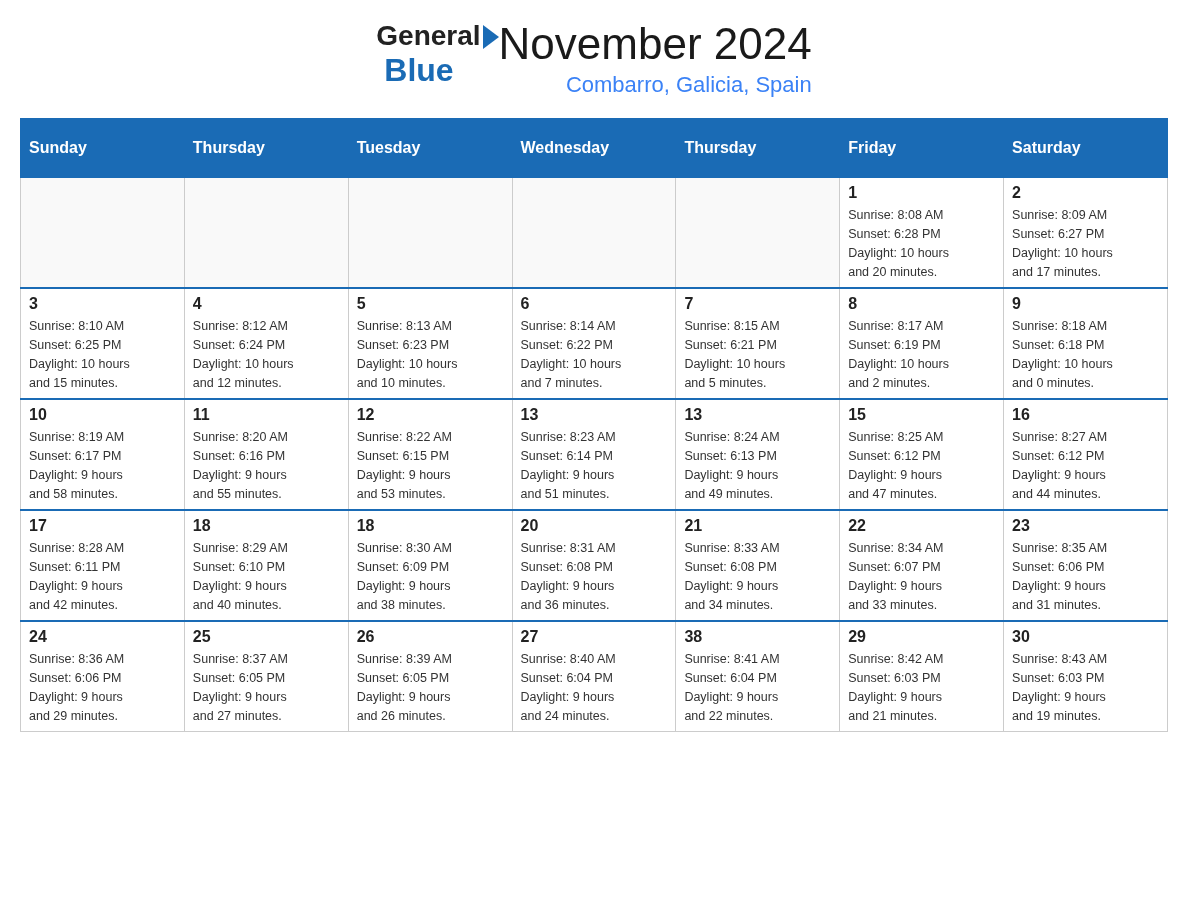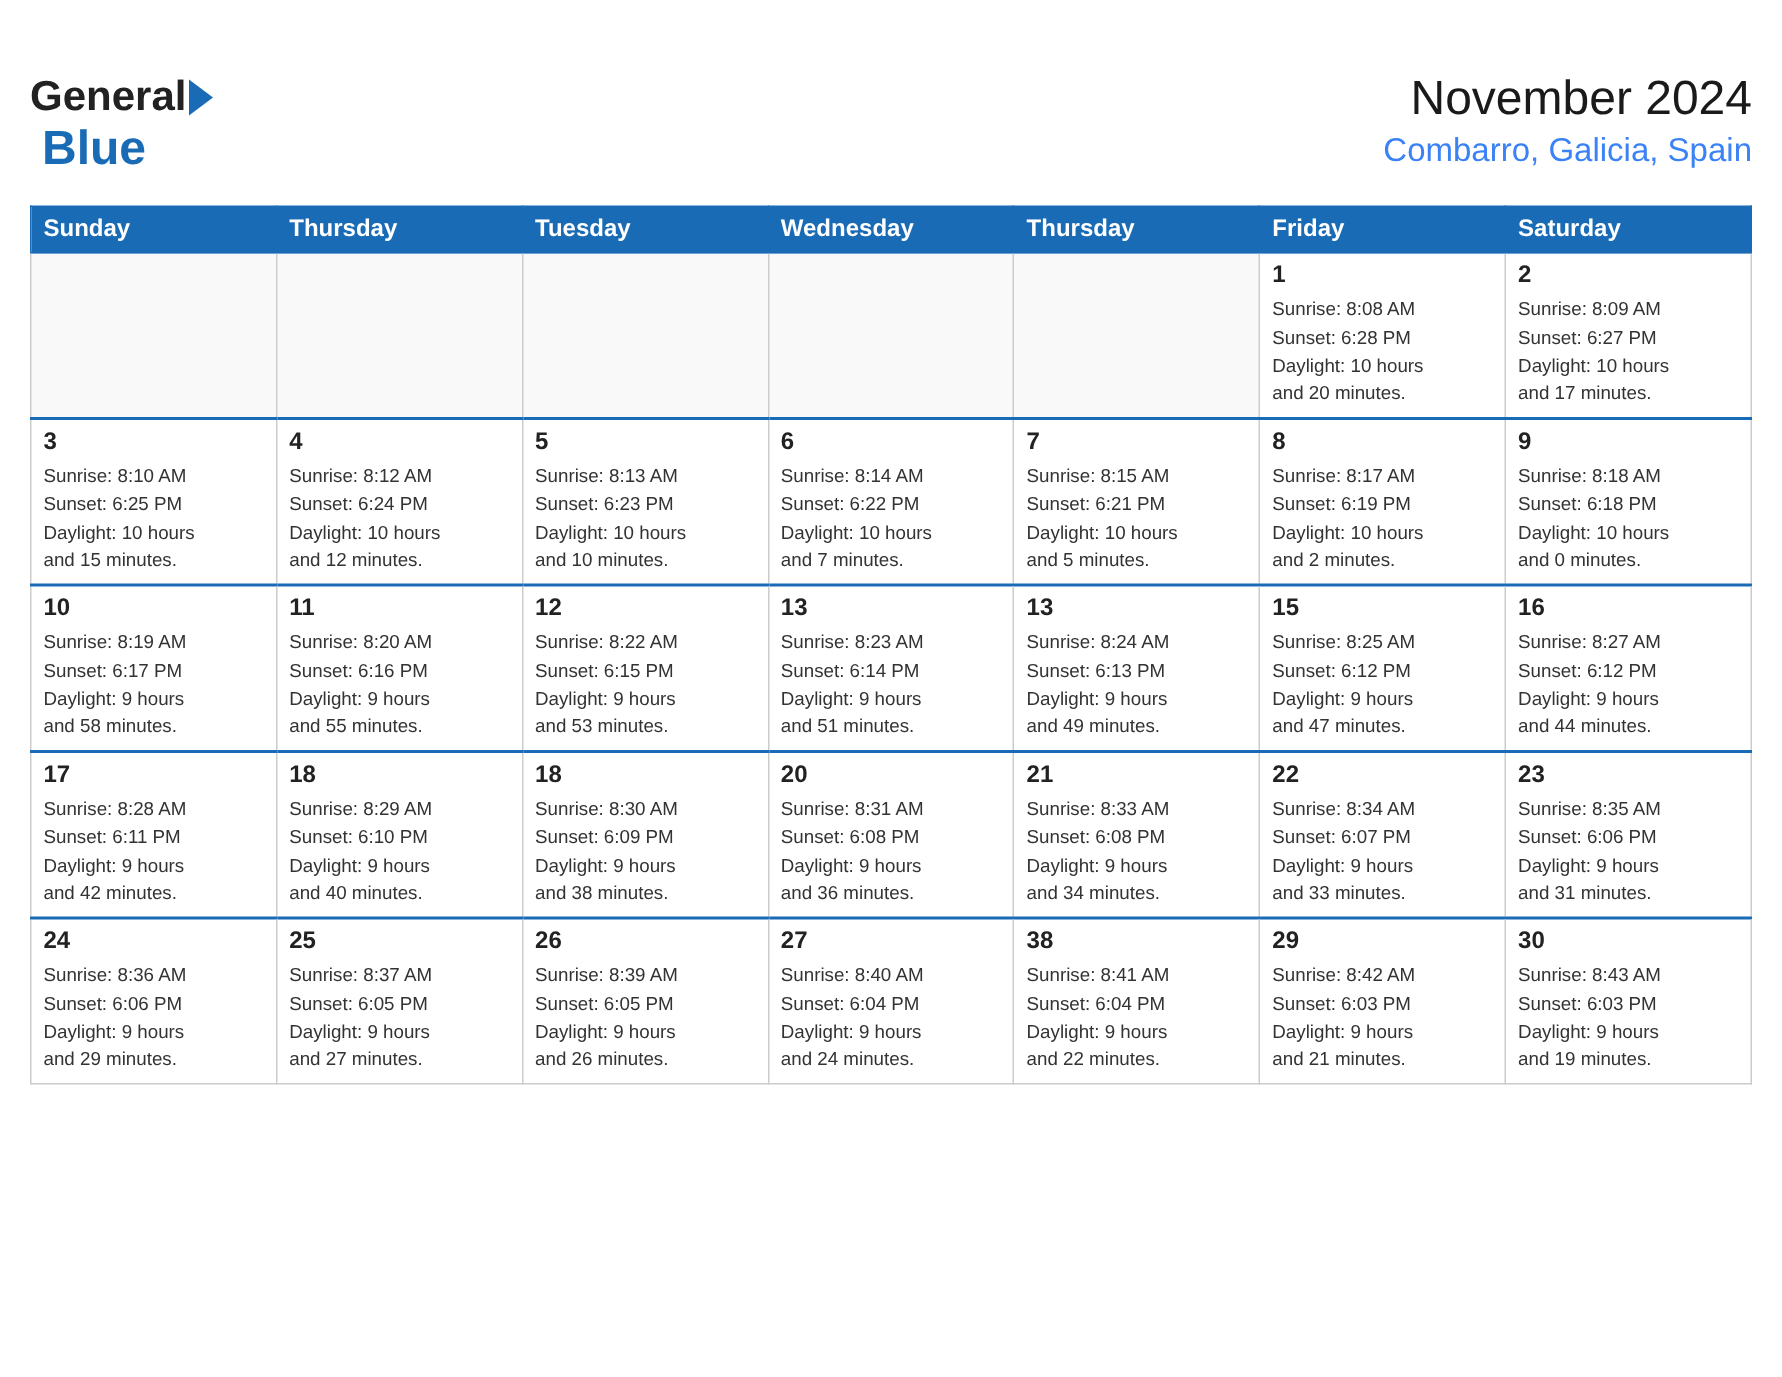--- a/index.html
+++ b/index.html
@@ -5,49 +5,48 @@
     * { box-sizing: border-box; margin: 0; padding: 0; }
     body {
       font-family: Arial, sans-serif;
       background: #fff;
       padding: 20px;
       width: 1188px;
       min-height: 918px;
     }
     .header {
       display: flex;
-      justify-content: space-between;
+      justify-content: center;
       align-items: flex-start;
       margin-bottom: 20px;
-      margin-top: 28px;
     }
     .title-section {
       text-align: right;
     }
     .main-title {
-      font-size: 32px;
+      font-size: 44px;
       font-weight: normal;
       color: #1a1a1a;
       line-height: 1.1;
     }
     .subtitle {
       font-size: 22px;
       color: #3b82f6;
       margin-top: 4px;
     }
     .calendar {
       width: 100%;
       border-collapse: collapse;
     }
     .calendar thead tr th {
       background-color: #1a6bb5;
       color: #fff;
       font-size: 16px;
       font-weight: bold;
-      padding: 6px 8px;
+      padding: 20px 8px;
       text-align: left;
       border: 1px solid #1a6bb5;
     }
     .calendar tbody tr td {
       border: 1px solid #ccc;
       vertical-align: top;
       padding: 6px 8px;
       width: 14.28%;
       min-height: 100px;
       font-size: 13px;

